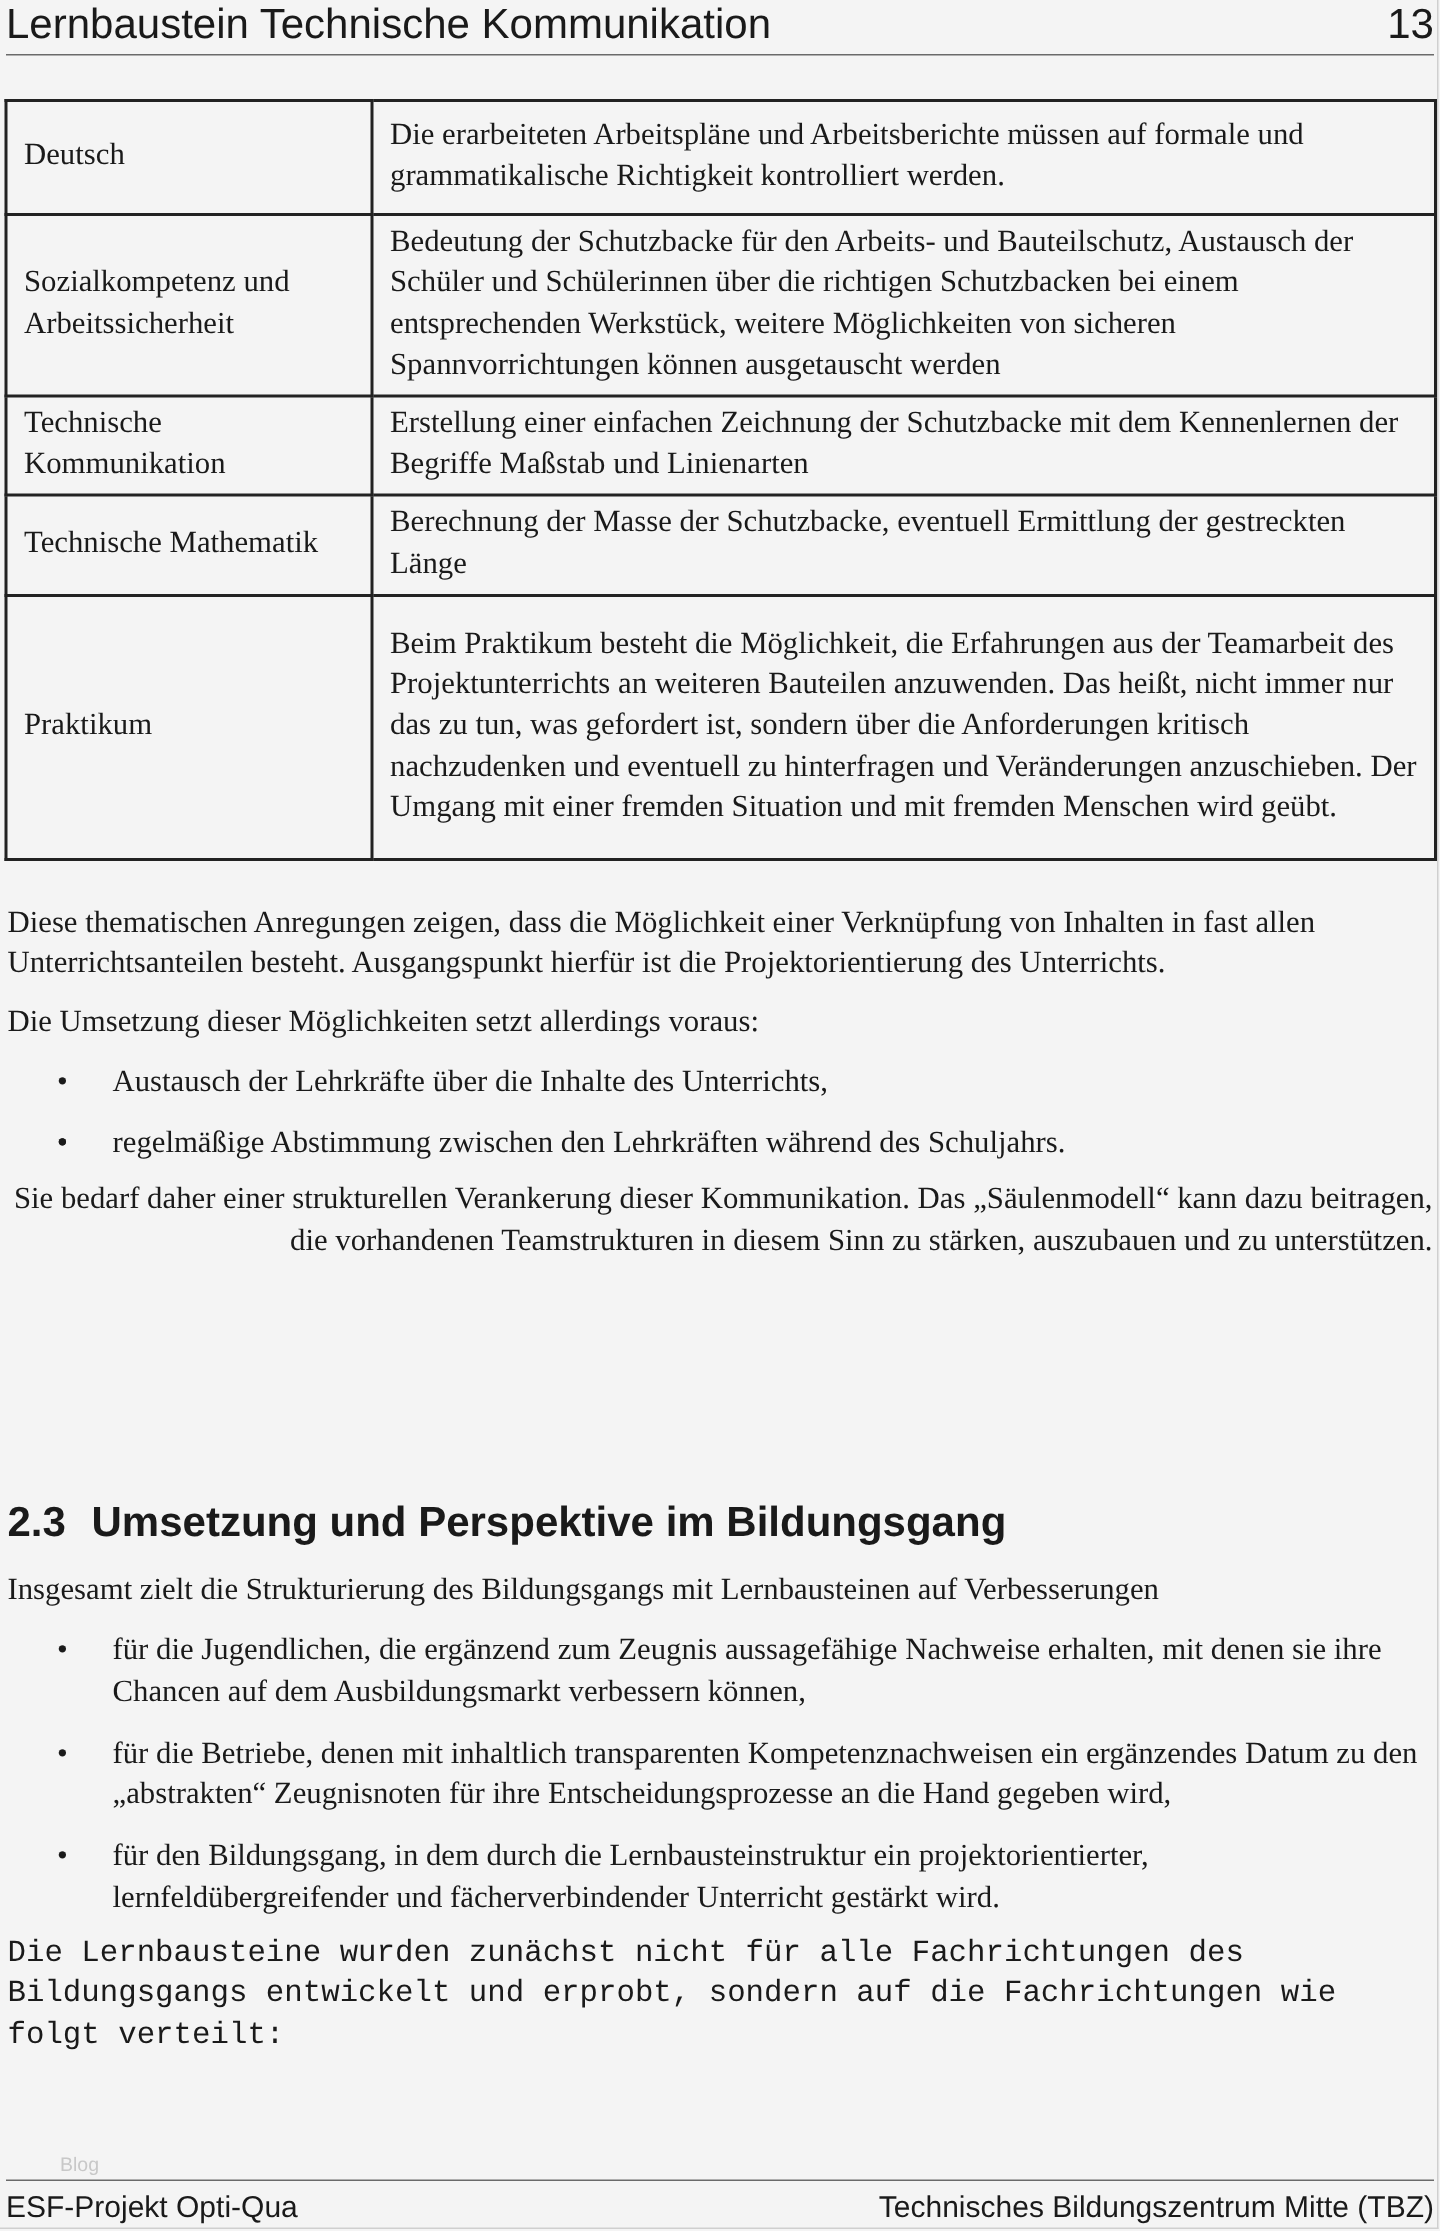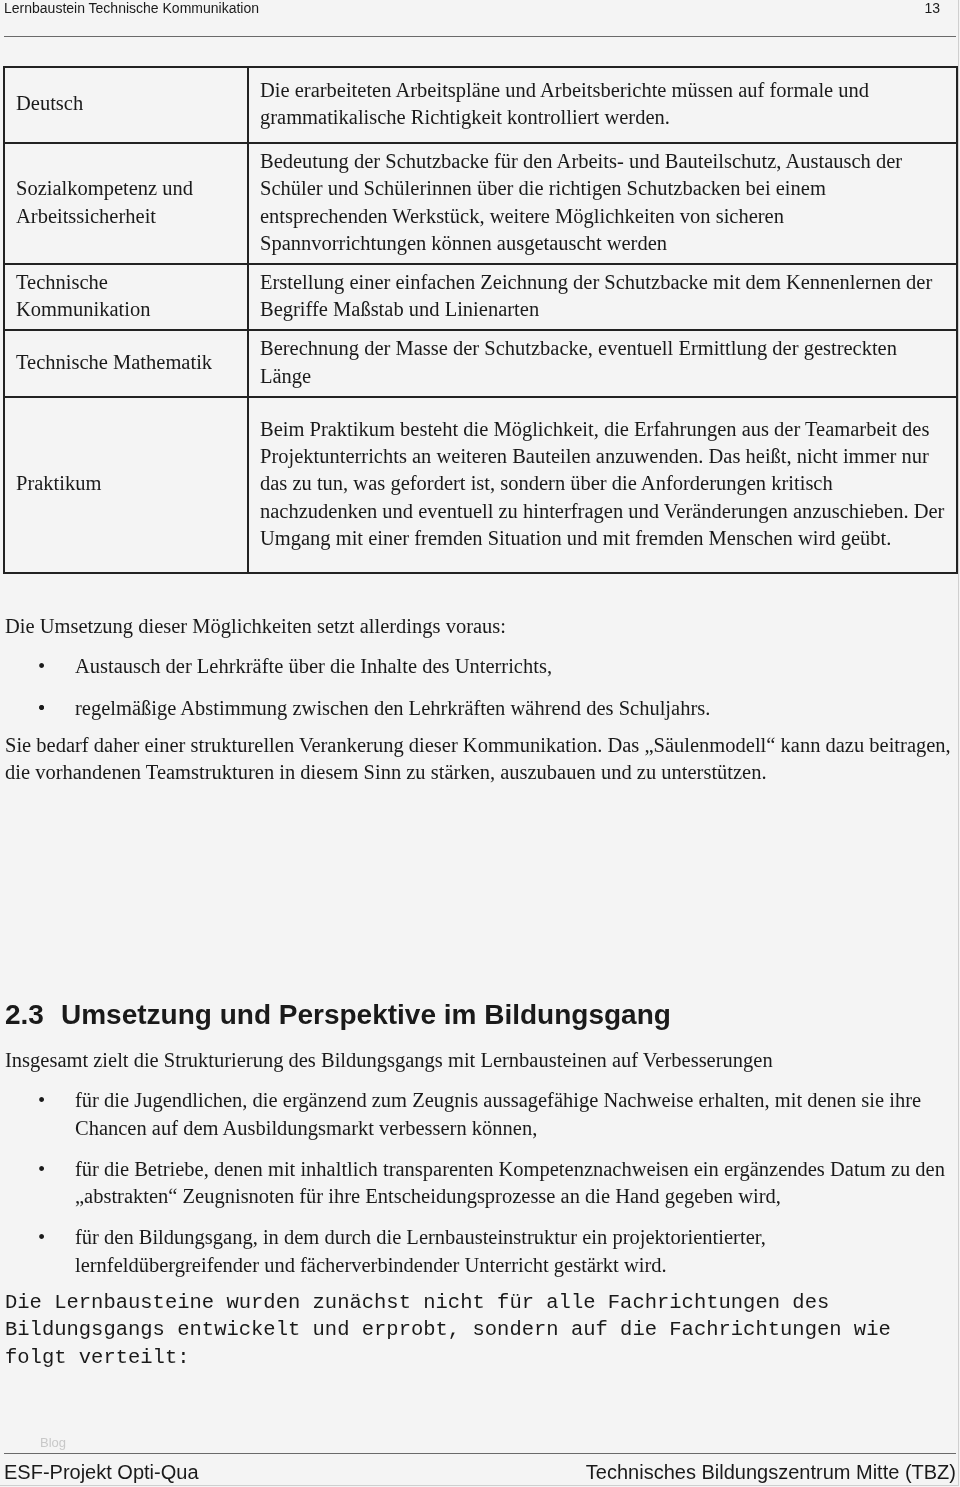--- a/index.html
+++ b/index.html
@@ -1,19 +1,19 @@
 <!DOCTYPE html>
 <html><head>
 <meta charset="utf-8">
 <style>
   html, body { margin:0; padding:0; }
   body { width:960px; height:1487px; background:#f4f4f4; position:relative; overflow:hidden;
          font-family:"Liberation Serif", serif; color:#1a1a1a; }
   .page-frame { position:absolute; left:0; top:0; width:958px; height:1485px; border-right:1px solid #cfcfcf; border-bottom:1px solid #cfcfcf; }
-  .hdr { position:absolute; left:4px; right:20px; top:0; height:24px; font-family:"Liberation Sans", sans-serif; font-size:14px; }
+  .hdr { position:absolute; left:4px; right:4px; top:0; height:24px; font-family:"Liberation Sans", sans-serif; font-size:28px; }
   .hdr .title { position:absolute; left:0; top:0; }
   .hdr .pnum { position:absolute; right:0; top:0; }
   .hr { position:absolute; left:4px; right:4px; height:1px; background:#6a6a6a; }
   table.topics { position:absolute; left:3px; top:66px; width:955px; border-collapse:collapse; font-size:20.5px; line-height:27.3px; }
   table.topics td { border:2px solid #222; vertical-align:middle; padding:2px 10px 4px 11px; }
   table.topics td.subj { width:221px; }
   table.topics td.desc { padding-left:11px; }
   .body-text { position:absolute; left:5px; width:950px; font-size:20.5px; line-height:27.3px; }
   .p { margin:0; }
   ul.bul { list-style:none; margin:0; padding:0; }
@@ -56,27 +56,28 @@
     <td class="desc">Berechnung der Masse der Schutzbacke, eventuell Ermittlung der gestreckten Länge</td>
   </tr>
   <tr style="height:176px;">
     <td class="subj">Praktikum</td>
     <td class="desc">Beim Praktikum besteht die Möglichkeit, die Erfahrungen aus der Teamarbeit des Projektunterrichts an weiteren Bauteilen anzuwenden. Das heißt, nicht immer nur das zu tun, was gefordert ist, sondern über die Anforderungen kritisch nachzudenken und eventuell zu hinterfragen und Veränderungen anzuschieben. Der Umgang mit einer fremden Situation und mit fremden Menschen wird geübt.</td>
   </tr>
 </tbody>
   </table>
 
 <div class="body-text" style="top:602px;">
+  <p class="p" style="width:935px;">Diese thematischen Anregungen zeigen, dass die Möglichkeit einer Verknüpfung von Inhalten in fast allen Unterrichtsanteilen besteht. Ausgangspunkt hierfür ist die Projektorientierung des Unterrichts.</p>
   <p class="p" style="margin-top:11px;">Die Umsetzung dieser Möglichkeiten setzt allerdings voraus:</p>
   <ul class="bul" style="margin-top:13px;">
     <li><span class="dot">•</span><span>Austausch der Lehrkräfte über die Inhalte des Unterrichts,</span></li>
     <li style="margin-top:14px; width:810px;"><span class="dot">•</span></li>
     <li style="margin-top:14px;"><span class="dot">•</span><span>regelmäßige Abstimmung zwischen den Lehrkräften während des Schuljahrs.</span></li>
   </ul>
-  <p class="p" style="margin-top:10px;">Sie bedarf daher einer strukturellen Verankerung dieser Kommunikation. Das „Säulenmodell“ kann dazu beitragen, die vorhandenen Teamstrukturen in diesem Sinn zu stärken, auszubauen und zu unterstützen.</p>
+  <p class="p" style="margin-top:10px;text-align:right;">Sie bedarf daher einer strukturellen Verankerung dieser Kommunikation. Das „Säulenmodell“ kann dazu beitragen, die vorhandenen Teamstrukturen in diesem Sinn zu stärken, auszubauen und zu unterstützen.</p>
 </div>
 
 <div class="h2">
   <span class="num">2.3</span><span>Umsetzung und Perspektive im Bildungsgang</span>
 </div>
 
 <div class="body-text" style="top:1047px;">
   <p class="p">Insgesamt zielt die Strukturierung des Bildungsgangs mit Lernbausteinen auf Verbesserungen</p>
   <ul class="bul" style="margin-top:13px;">
     <li style="width:850px;"><span class="dot">•</span><span>für die Jugendlichen, die ergänzend zum Zeugnis aussagefähige Nachweise erhalten, mit denen sie ihre Chancen auf dem Ausbildungsmarkt verbessern können,</span></li>

